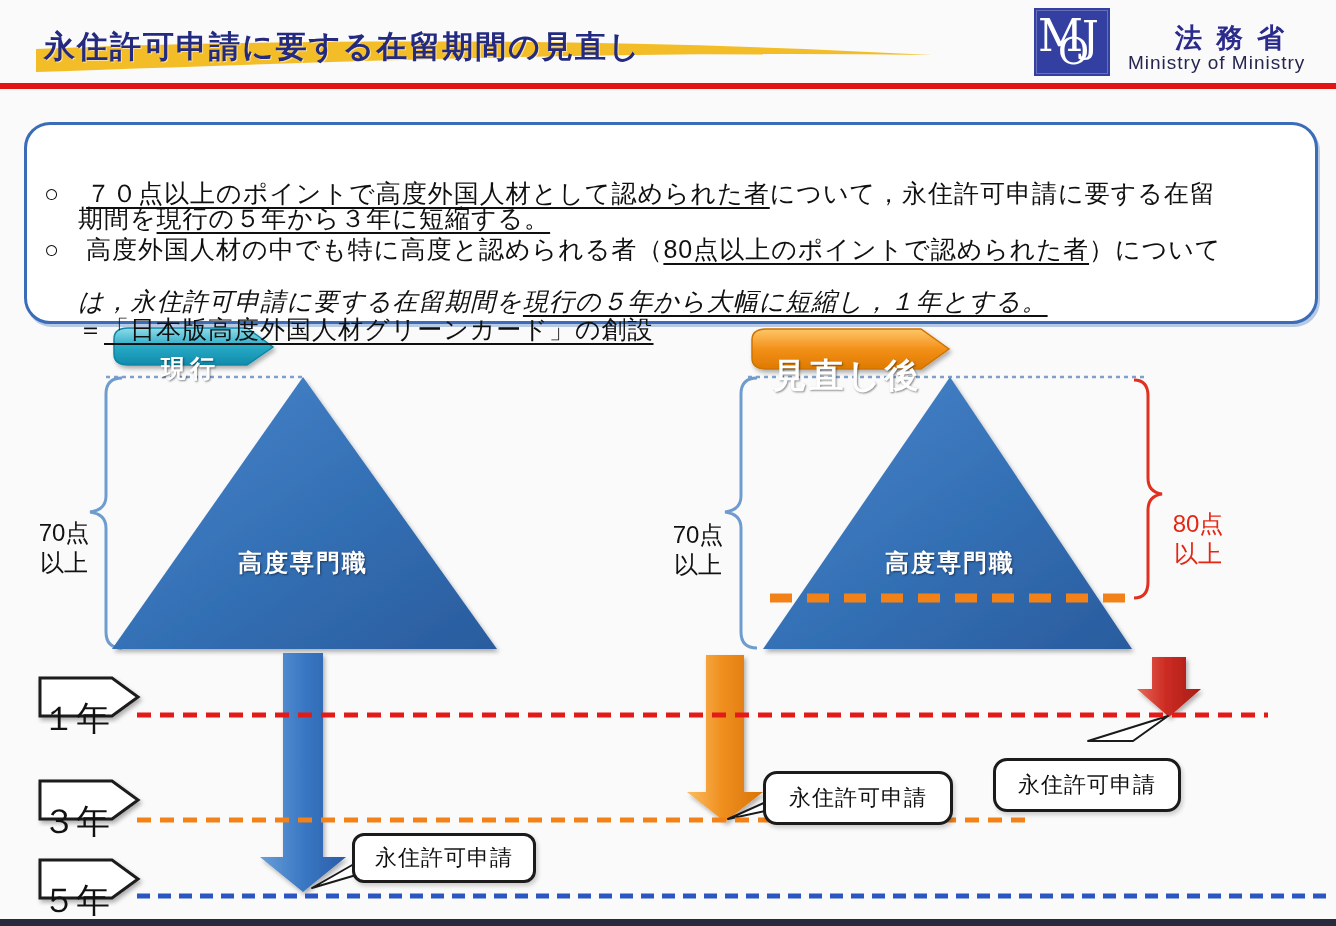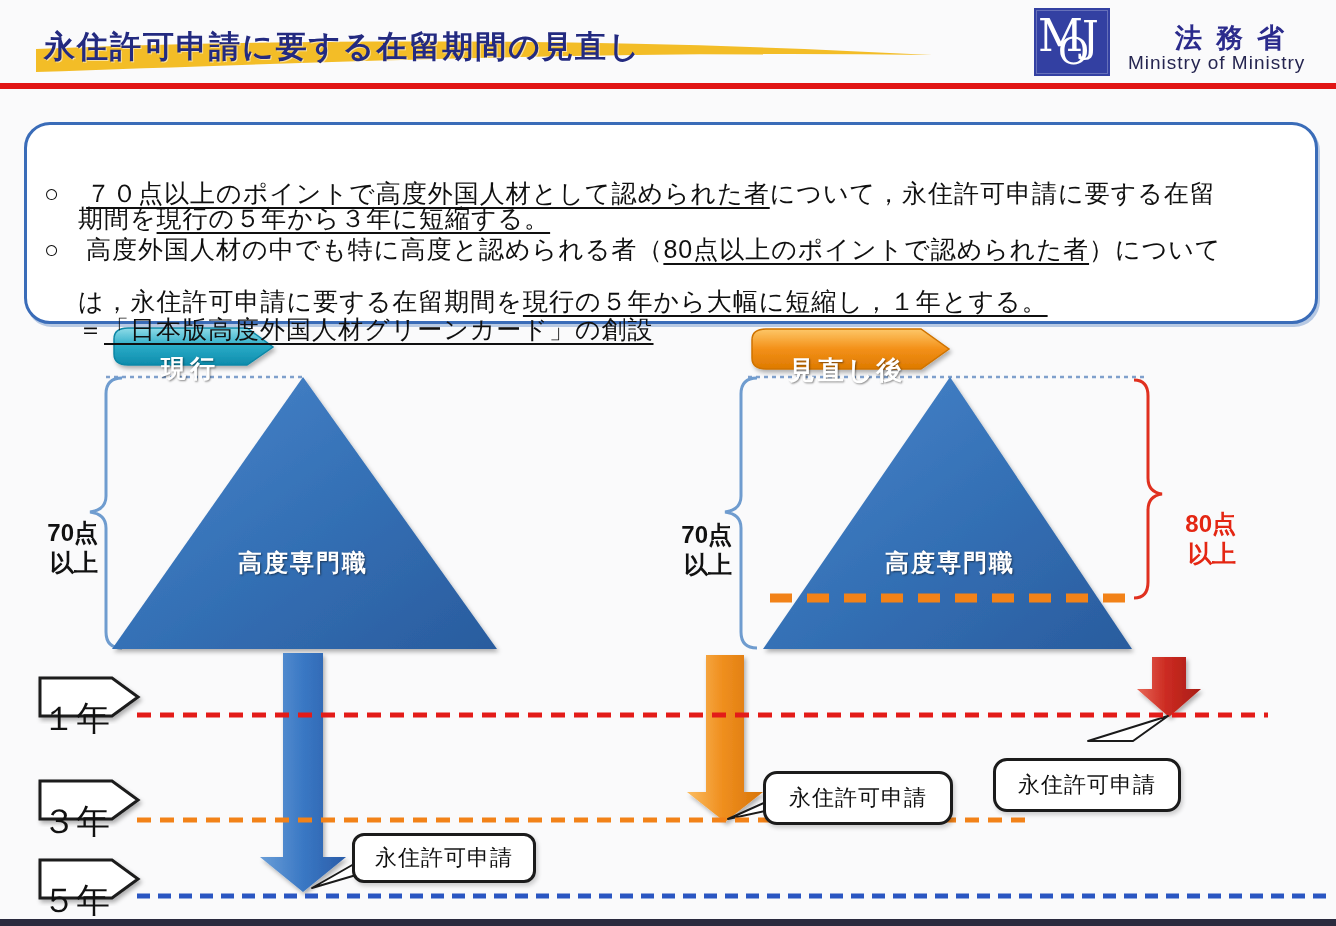--- a/index.html
+++ b/index.html
@@ -37,29 +37,29 @@
     background:linear-gradient(180deg,#85b6ee 0%,#2e6fd0 45%,#1b55b0 100%);
     border:2px solid #164a9e;border-radius:7px;
     color:#fff;font-size:26px;font-weight:bold;text-align:center;line-height:42px;letter-spacing:2px;
     box-shadow:3px 4px 5px rgba(0,0,0,.35), inset 0 2px 3px rgba(255,255,255,.55);
   }
   .mtext{position:absolute;z-index:3;font-size:25px;color:#101010;letter-spacing:1px;white-space:nowrap;}
   .mtext .u{text-decoration:underline;text-underline-offset:5px;text-decoration-thickness:2px;}
   .ml1{left:44px;top:152px;}
   .ml2{left:78px;top:185px;margin-top:17px;}
   .ml3{left:44px;top:208px;}
-  .ml4{left:78px;top:260px;}
+  .ml4{left:78px;top:260px;font-style:italic;}
   .ml5{left:78px;top:288px;font-family:Liberation Mono, monospace;}
   
   .diagram{position:absolute;left:0;top:0;width:1336px;height:926px;z-index:1;}
   .overlay{position:absolute;z-index:5;white-space:nowrap;margin-top:20px;}
   .tag-label{text-align:center;font-weight:bold;color:#fff;text-shadow:1px 1px 2px rgba(0,0,0,.45);}
   .tag-current-label{left:114px;top:332px;width:152px;font-size:25px;letter-spacing:4px;}
-  .tag-revised-label{left:752px;top:333px;width:190px;font-size:26px;letter-spacing:3px;}
-  .pts{font-weight:bold;color:#111;font-size:24px;line-height:30px;text-align:right;}
+  .tag-revised-label{left:752px;top:333px;width:190px;font-size:34px;letter-spacing:3px;}
+  .pts{font-weight:normal;color:#111;font-size:24px;line-height:30px;text-align:center;}
   .pts-left70{left:30px;top:498px;width:68px;}
   .pts-right70{left:664px;top:500px;width:68px;}
   .pts-80{left:1160px;top:489px;width:76px;color:#e42613;}
   .tri-label{width:200px;text-align:center;color:#fff;font-size:24px;font-weight:bold;
     letter-spacing:2px;text-shadow:1px 1px 2px rgba(0,0,0,.5);}
   .tri-label-left{left:203px;top:527px;}
   .tri-label-right{left:850px;top:527px;}
   .callout{
     background:#fff;border:3px solid #1b1b1b;text-align:center;color:#111;
     font-size:22px;letter-spacing:1px;box-shadow:2px 3px 4px rgba(0,0,0,.18);

